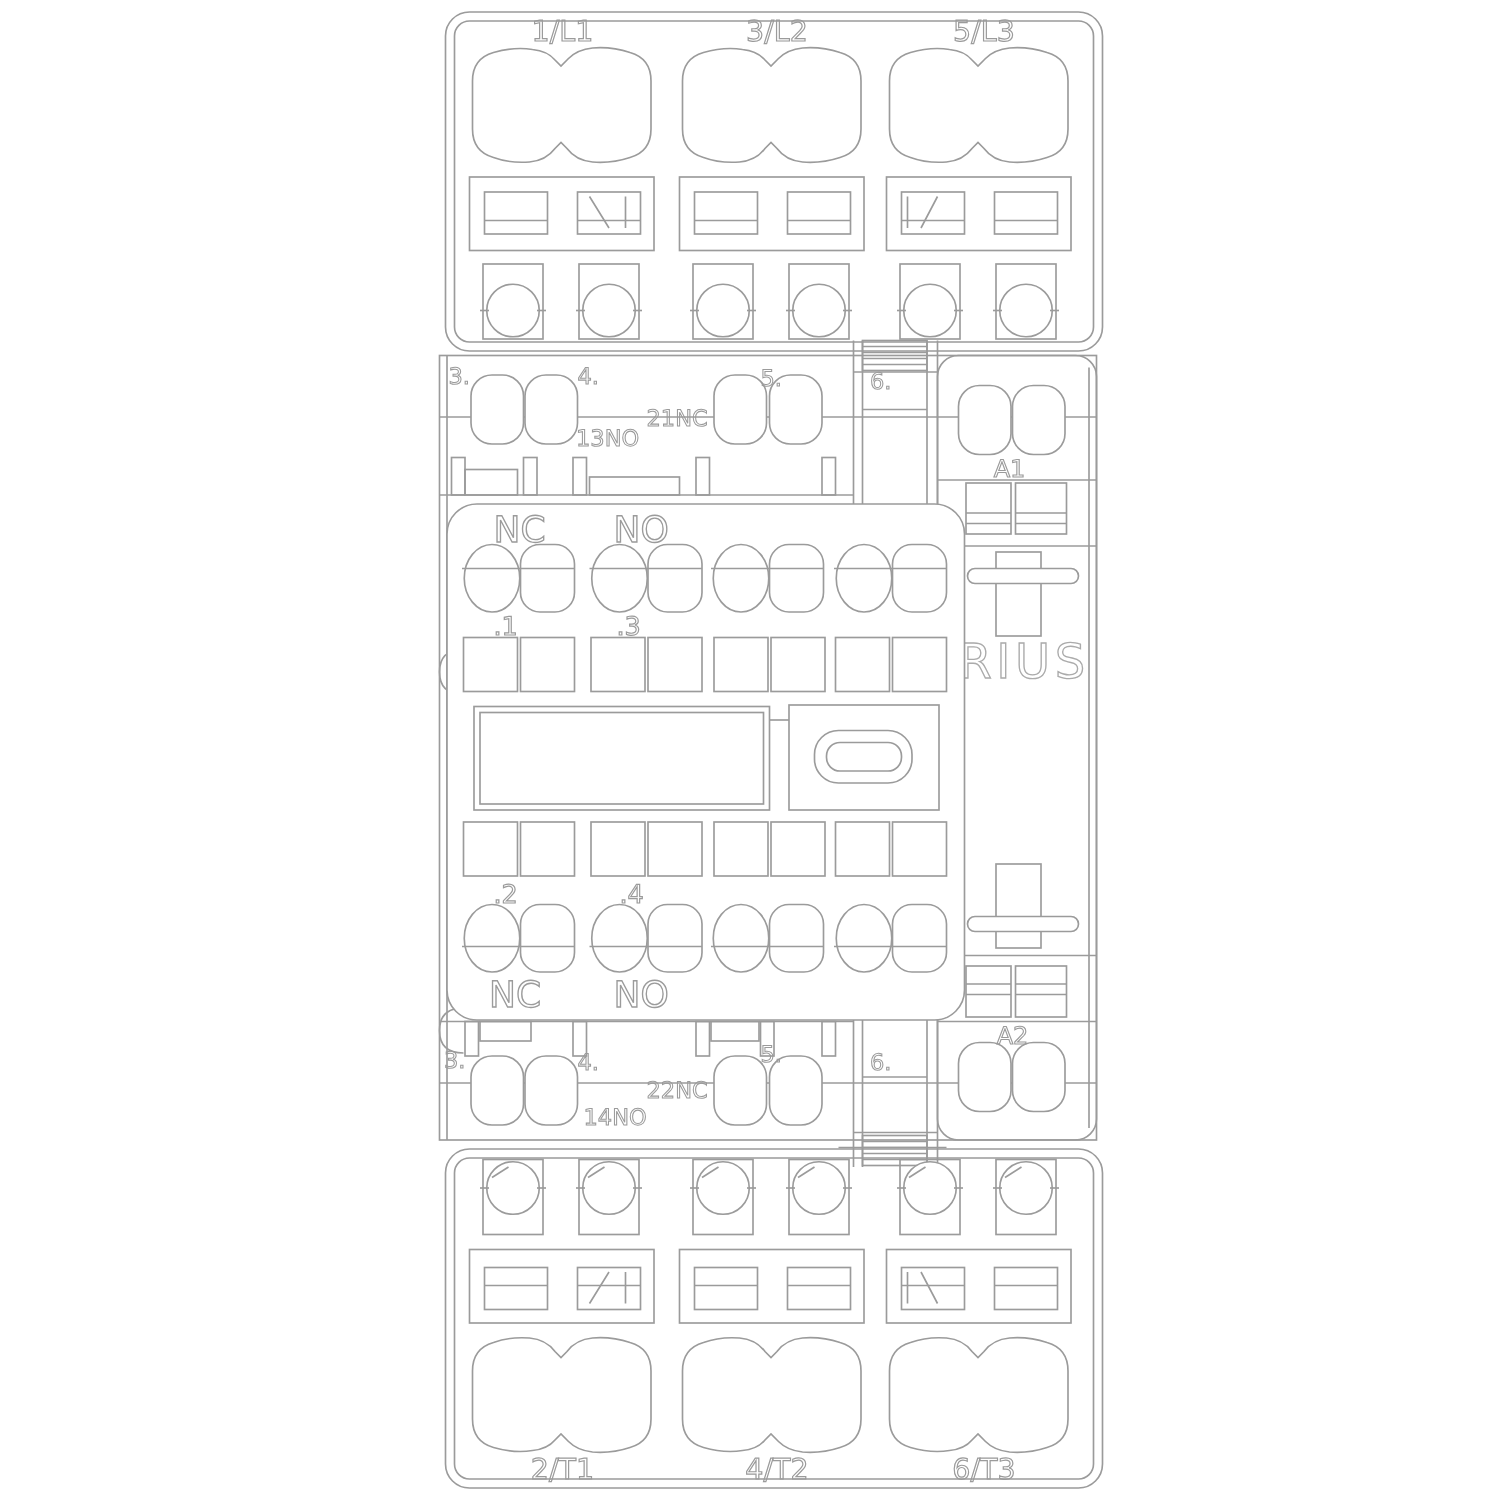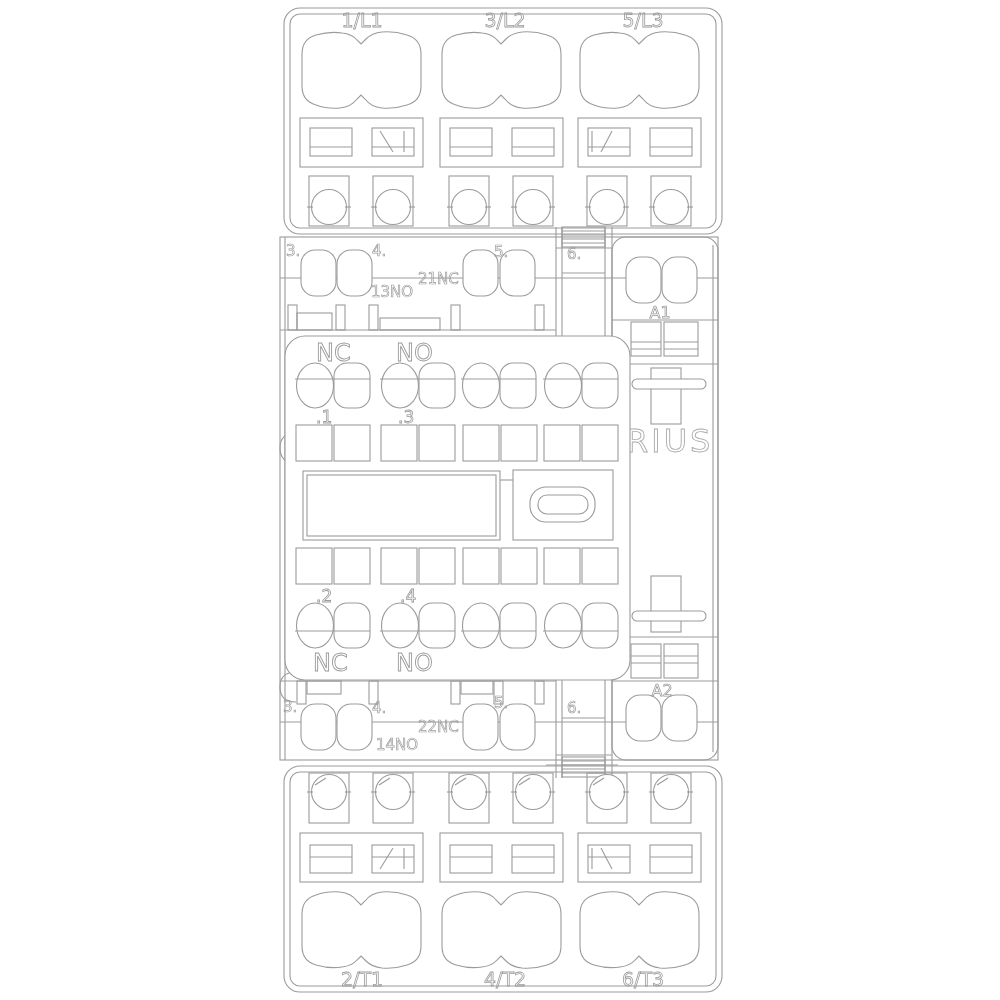--- a/index.html
+++ b/index.html
@@ -1,16 +1,16 @@
 <!DOCTYPE html>
 <html><head>
 <meta charset="utf-8">
 <style>
   html,body{margin:0;padding:0;background:#ffffff;}
-  .stage{width:975px;height:1000px;position:relative;background:#fff;}
+  .stage{width:975px;height:1000px;position:relative;background:#fff;padding-left:13px;}
   svg{display:block;}
   .ln{fill:none;stroke:#9b9b9b;stroke-width:1.1;}
   .fw{fill:#ffffff;stroke:#9b9b9b;stroke-width:1.1;}
   text{font-family:"DejaVu Sans",sans-serif;fill:none;stroke:#9b9b9b;stroke-width:.8;}
   .t19{font-size:19px;}
   .t15{font-size:15px;stroke-width:.7;}
   .t16{font-size:16px;stroke-width:.75;}
   .t24{font-size:24px;stroke-width:.9;}
   .t17{font-size:17px;stroke-width:.8;}
   .brand{font-size:32px;letter-spacing:3px;stroke:#ababab;stroke-width:.9;}

